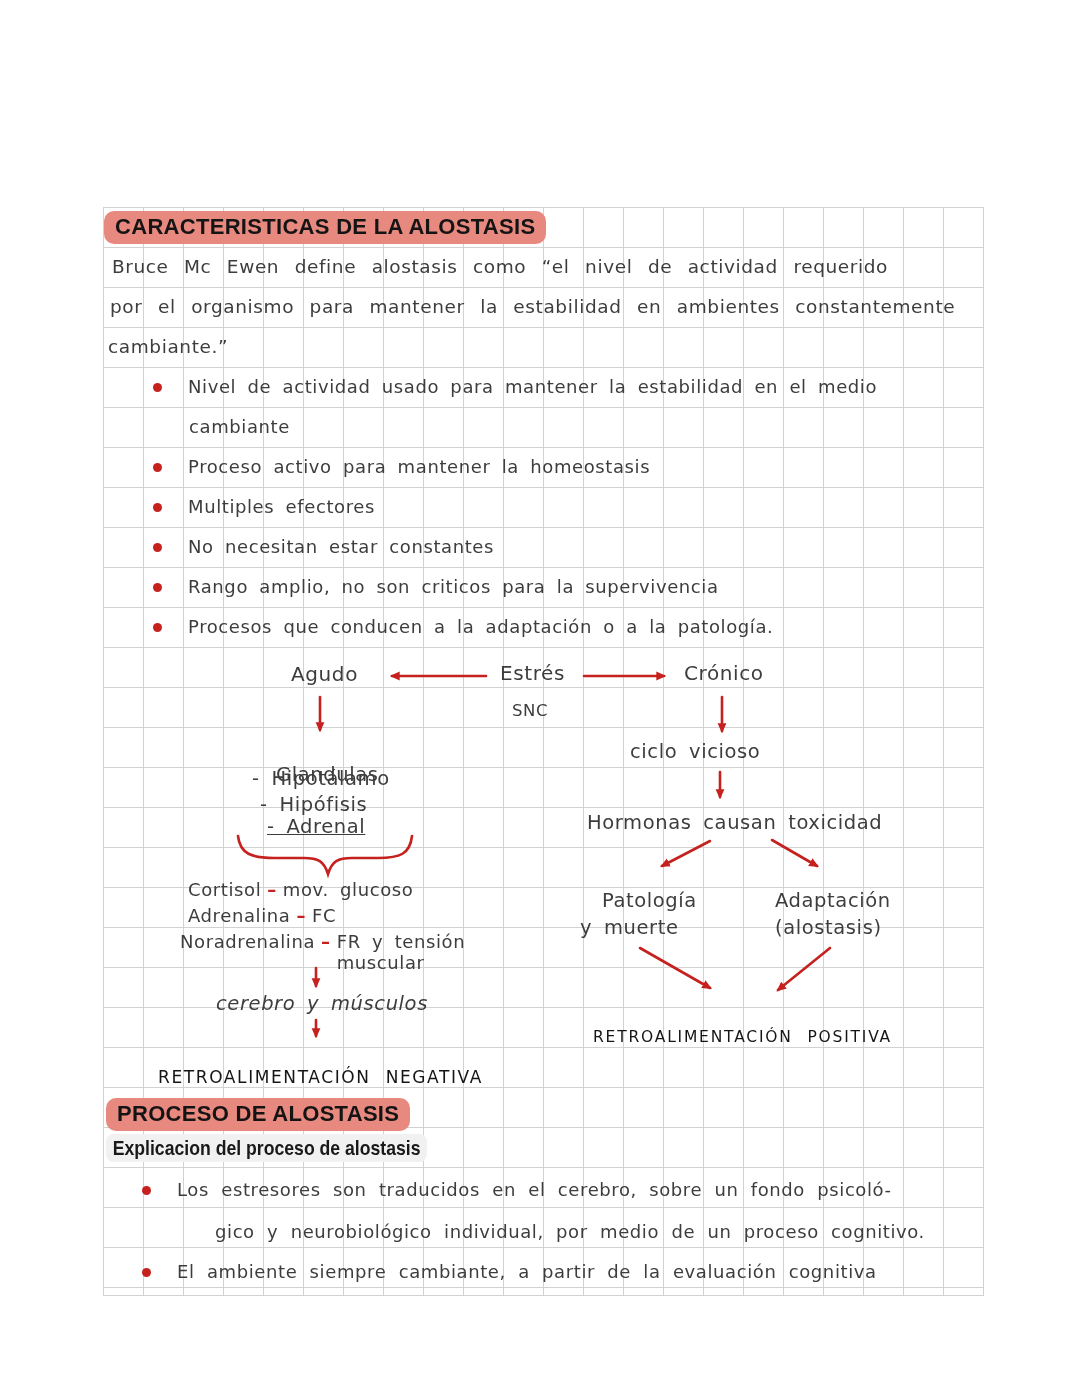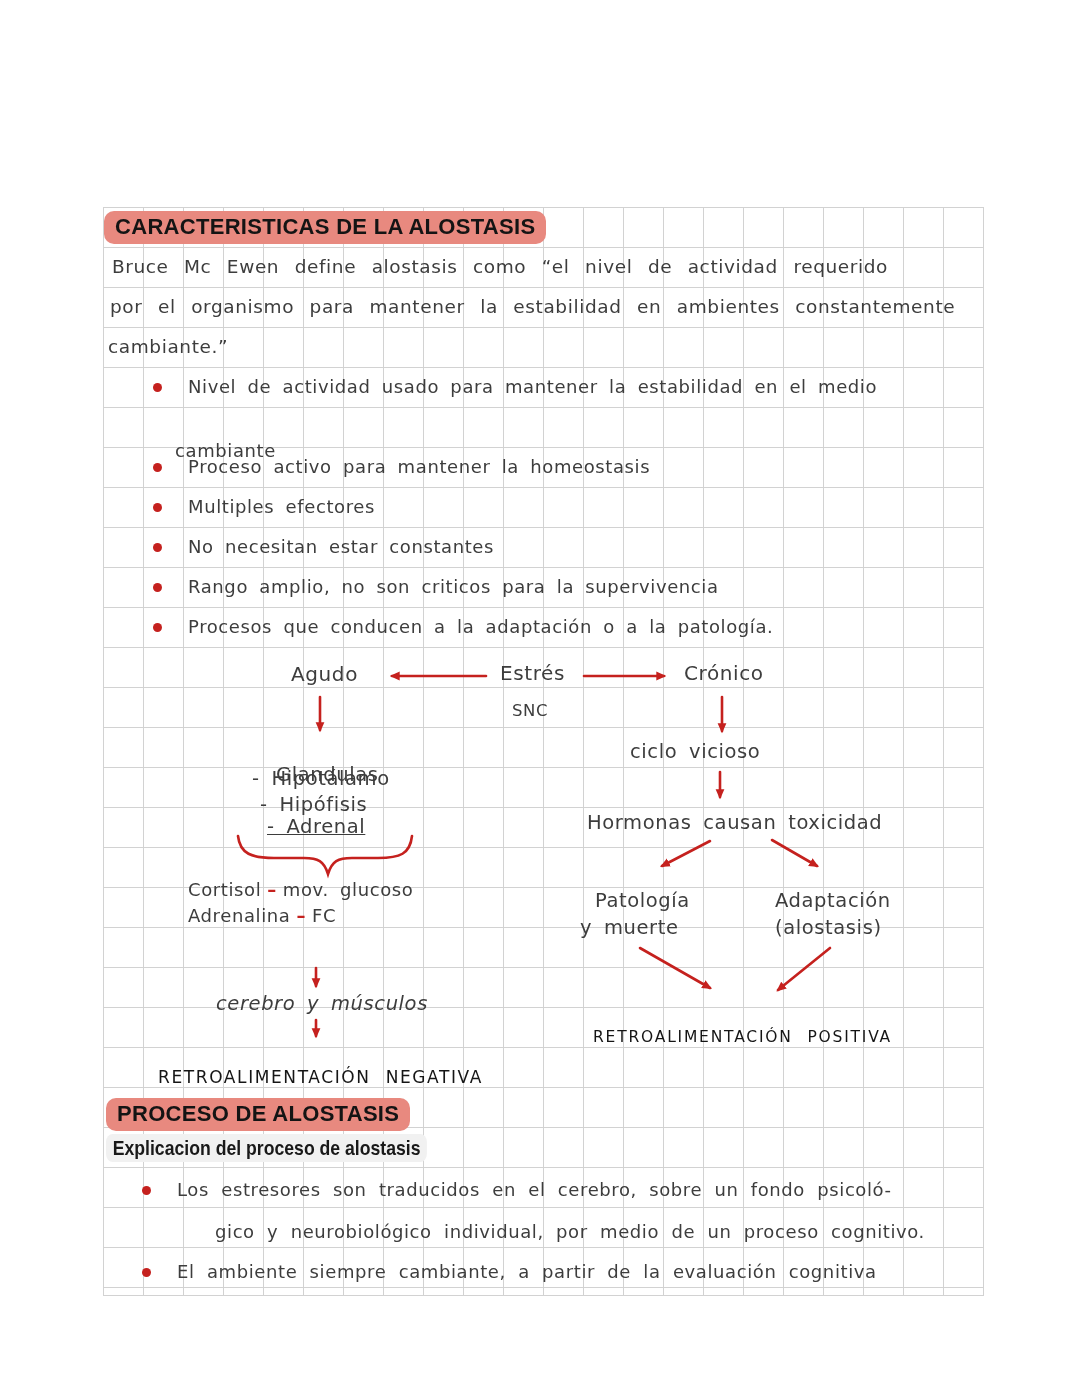--- a/index.html
+++ b/index.html
@@ -64,21 +64,21 @@
     </div>
 
     <div class="abs hw quote" style="left:112px;top:247px;">Bruce Mc Ewen define alostasis como “el nivel de actividad requerido</div>
     <div class="abs hw quote" style="left:110px;top:287px;">por el organismo para mantener la estabilidad en ambientes constantemente</div>
     <div class="abs hw quote" style="left:108px;top:327px;">cambiante.”</div>
 
     <div class="abs brow" style="left:153px;top:367px;">
       <span class="dot"></span>
       <span class="hw fs18">Nivel de actividad usado para mantener la estabilidad en el medio</span>
     </div>
-    <div class="abs hw fs18" style="left:175px;top:407px;line-height:40px;margin-top:24px;">cambiante</div>
+    <div class="abs hw fs18" style="left:189px;top:407px;line-height:40px;">cambiante</div>
 
     <div class="abs brow" style="left:153px;top:447px;">
       <span class="dot"></span>
       <span class="hw fs18">Proceso activo para mantener la homeostasis</span>
     </div>
     <div class="abs brow" style="left:153px;top:487px;">
       <span class="dot"></span>
       <span class="hw fs18">Multiples efectores</span>
     </div>
     <div class="abs brow" style="left:153px;top:527px;">
@@ -109,27 +109,30 @@
     <div class="abs hw fs19" style="left:630px;top:740px;">ciclo vicioso</div>
     <div class="abs hw fs19" style="left:587px;top:811px;">Hormonas causan toxicidad</div>
 
     <div class="abs hw" style="left:188px;top:877px;">
       <div class="hrow">
         <span>Cortisol</span><span class="dash">–</span><span>mov. glucoso</span>
       </div>
       <div class="hrow">
         <span>Adrenalina</span><span class="dash">–</span><span>FC</span>
       </div>
+      <div class="hrow" style="margin-left:-8px;">
+        <span>Noradrenalina</span><span class="dash">–</span><span class="wrapfx">FR y tensión muscular</span>
+      </div>
     </div>
 
     <div class="abs hw fs19" style="left:216px;top:992px;font-style:italic;">cerebro y músculos</div>
     <div class="abs caps" style="left:158px;top:1047px;">RETROALIMENTACIÓN NEGATIVA</div>
 
     <div class="abs hw fs19 two-line" style="left:580px;top:887px;">
-      <div style="margin-left:15px;">Patología</div>
+      <div style="margin-left:22px;">Patología</div>
       <div>y muerte</div>
     </div>
     <div class="abs hw fs19 two-line" style="left:775px;top:887px;">
       <div>Adaptación</div>
       <div>(alostasis)</div>
     </div>
     <div class="abs caps small" style="left:593px;top:1008px;">RETROALIMENTACIÓN POSITIVA</div>
 
     <svg class="overlay" width="1080" height="1395" viewBox="0 0 1080 1395">
       <defs>

